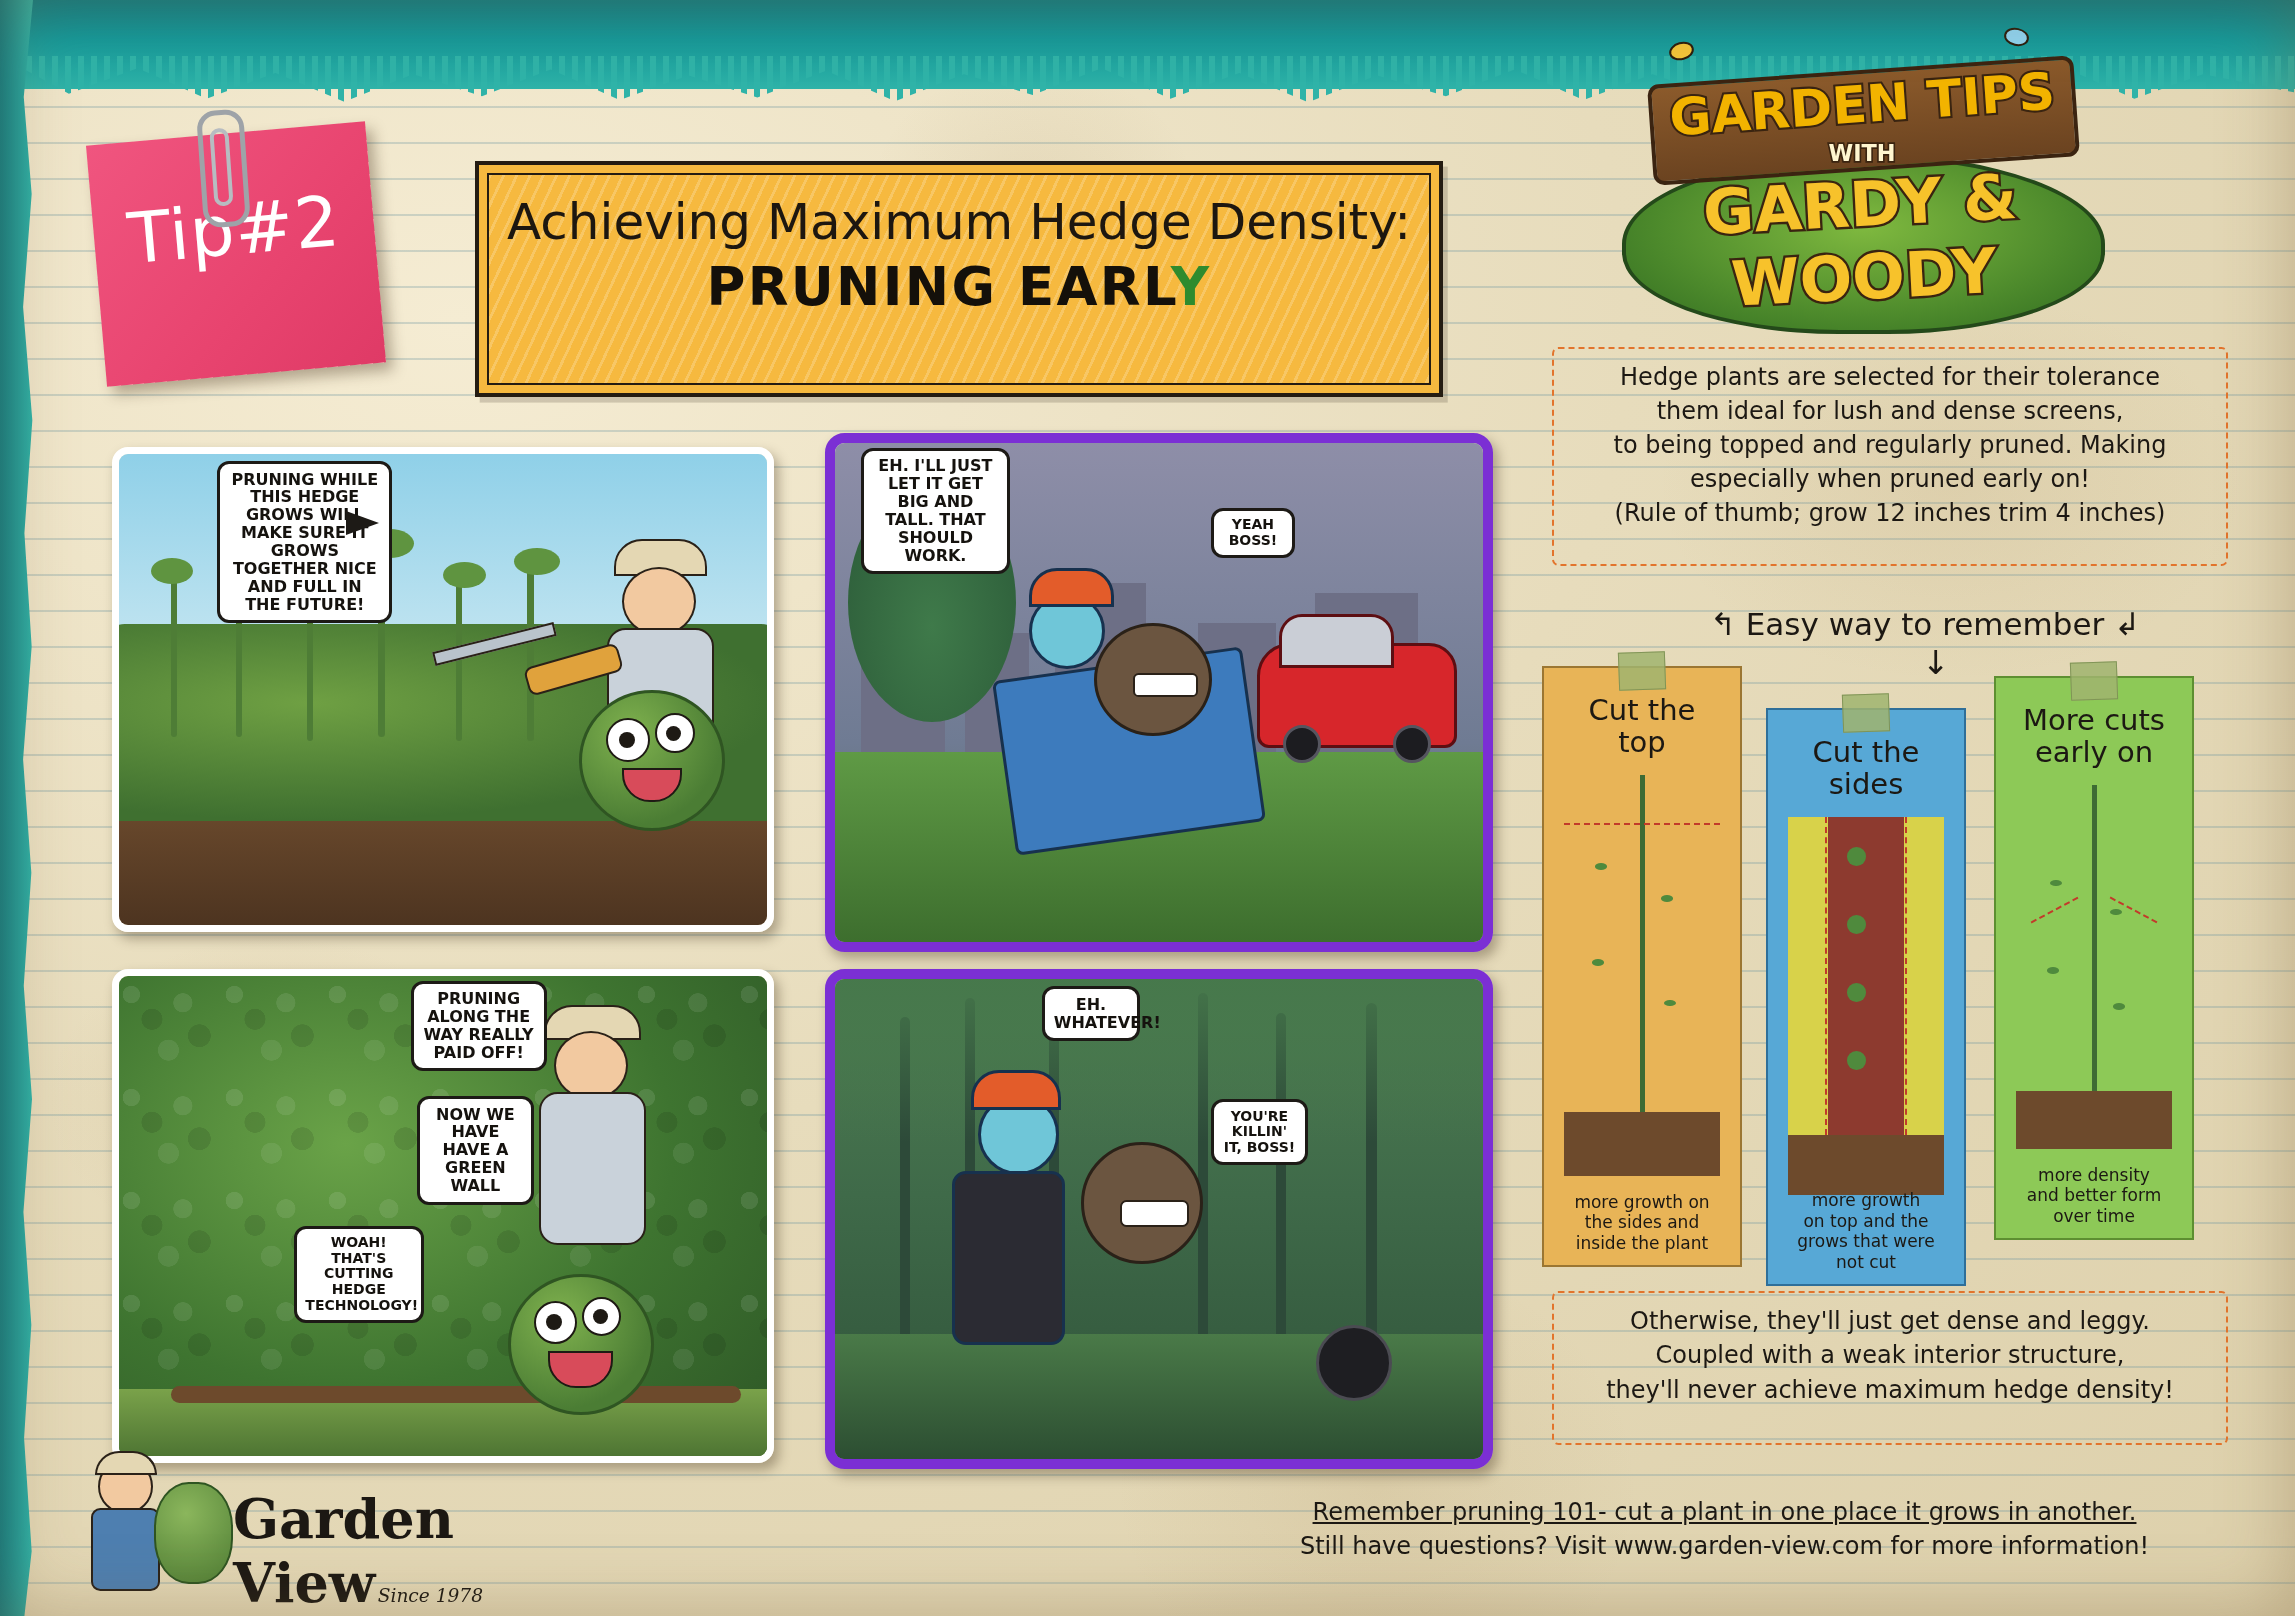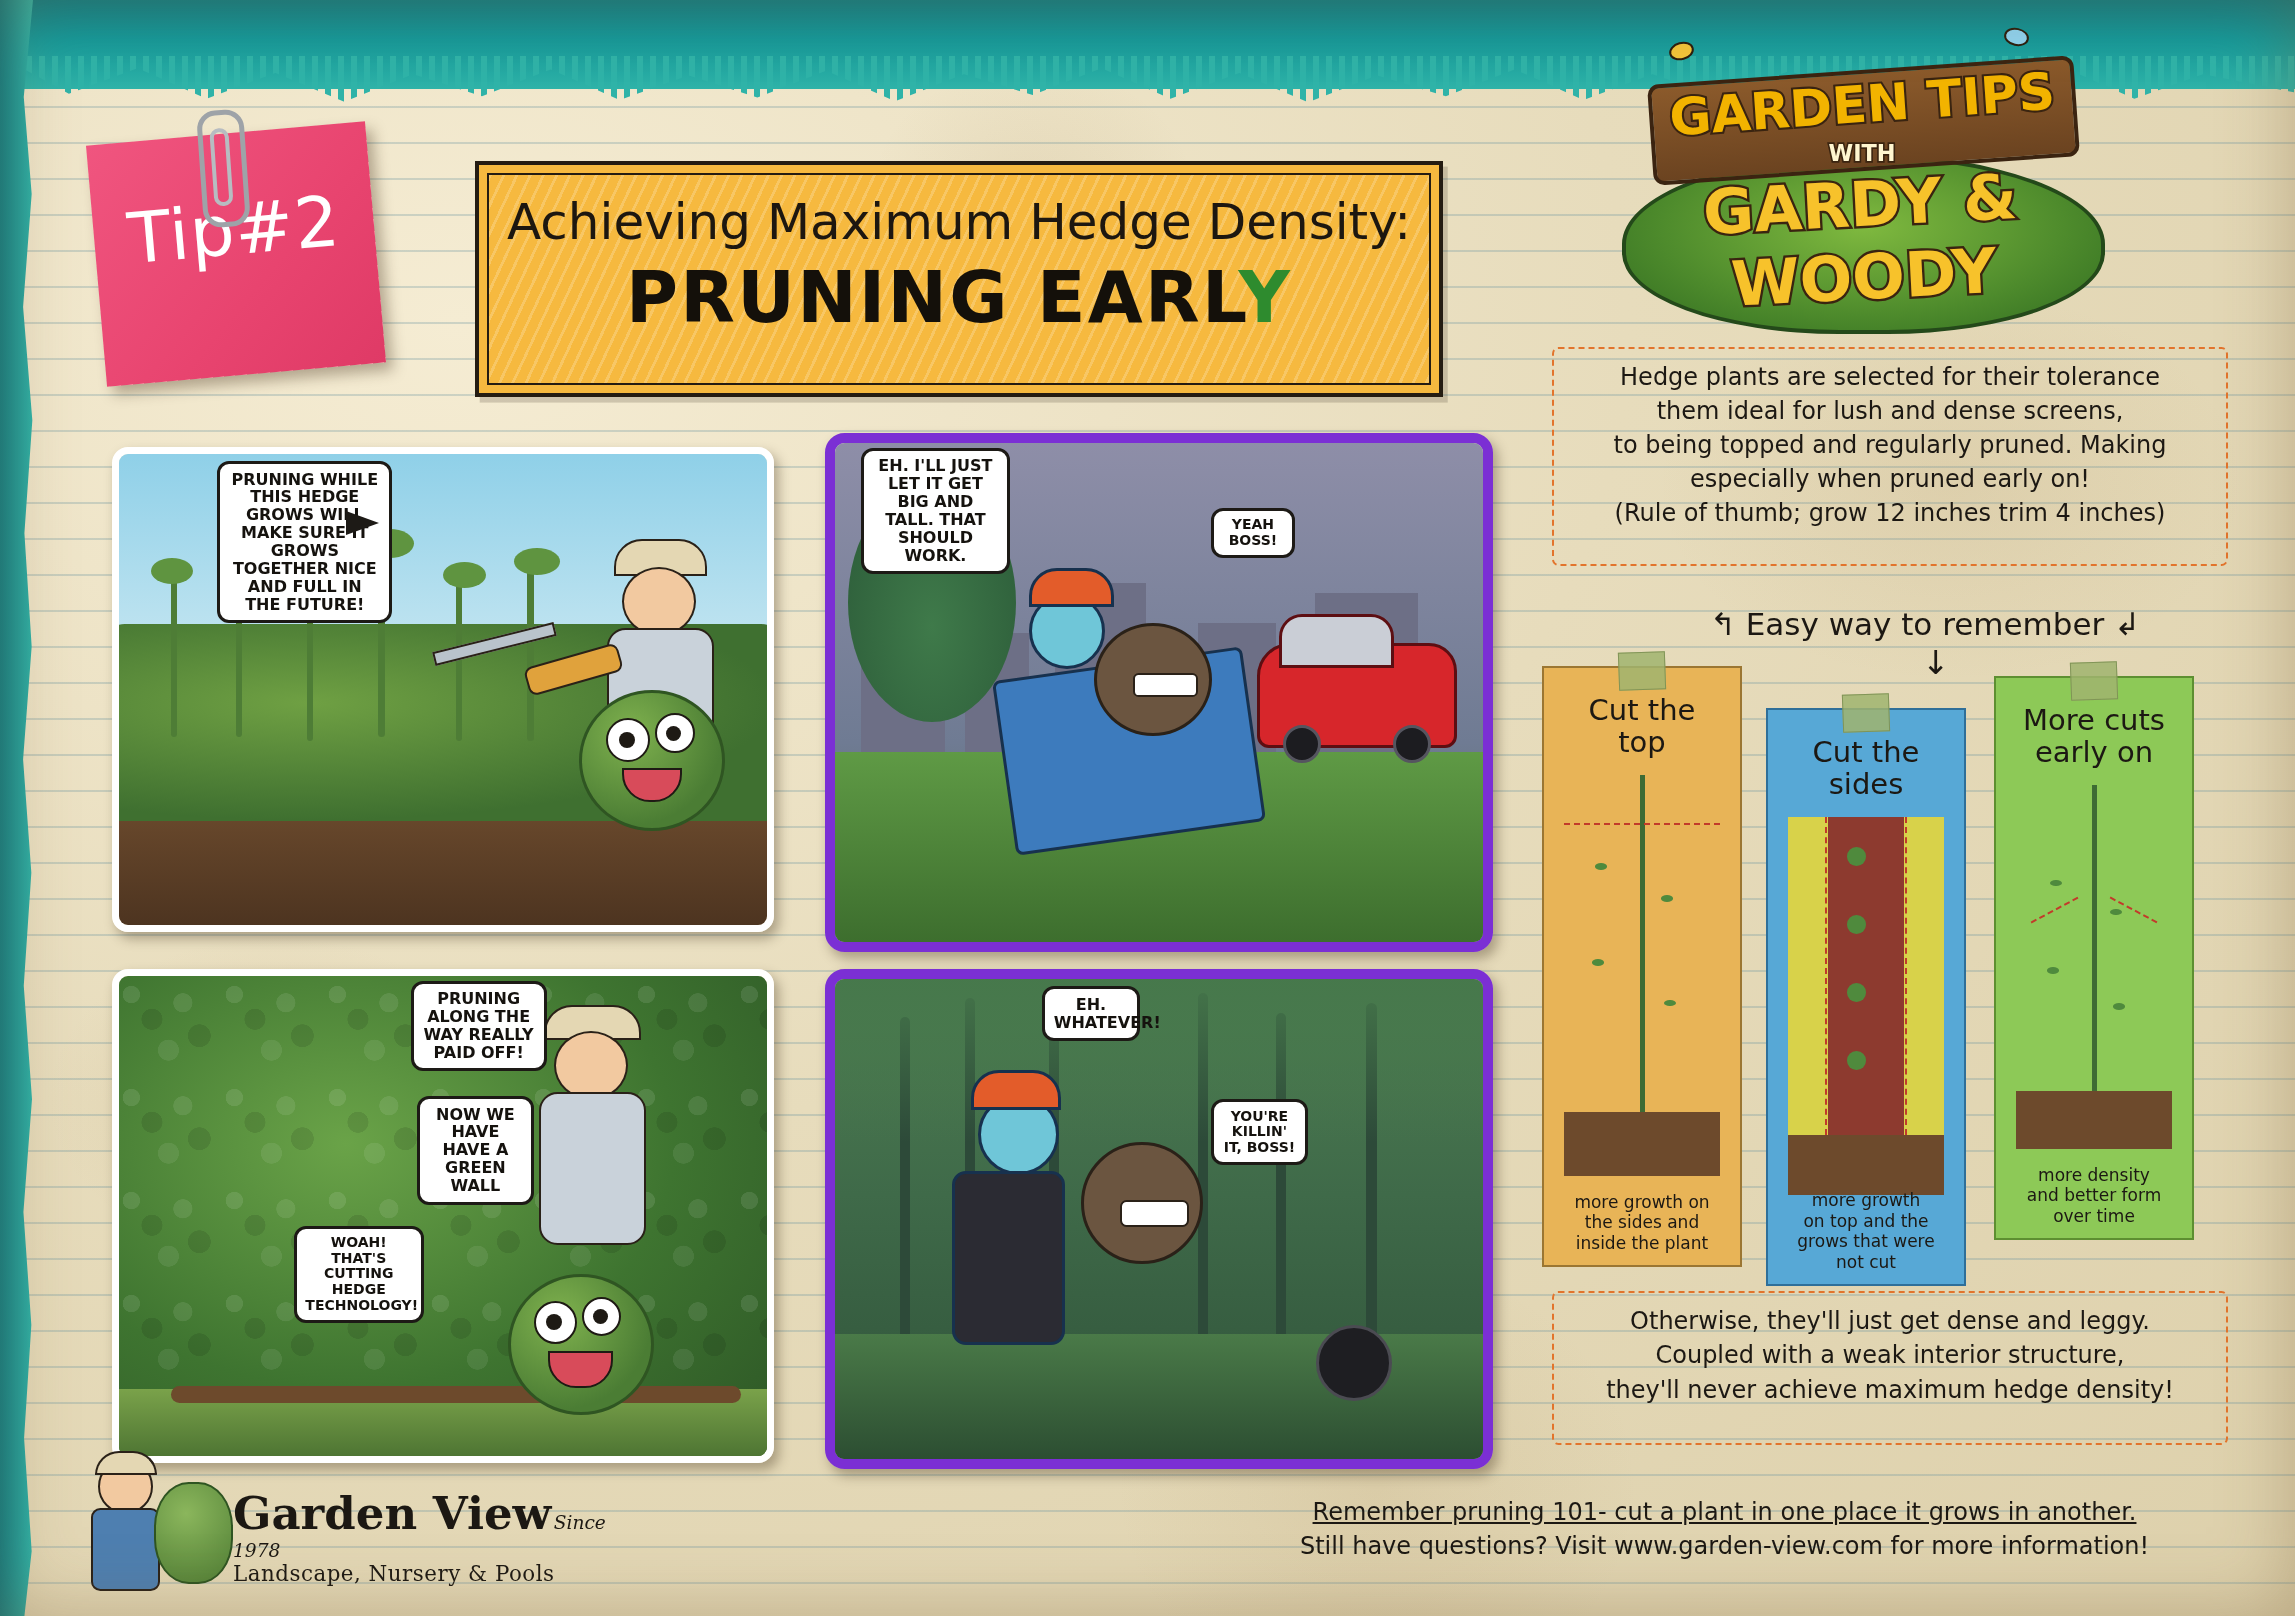--- a/index.html
+++ b/index.html
@@ -136,21 +136,21 @@
     left: 0; right: 0; top: 28px;
     text-align: center;
     font-size: 50px;
     color: #1d1710;
     font-family: "DejaVu Sans", sans-serif;
   }
   .title-line2 {
     position: absolute;
     left: 0; right: 0; top: 91px;
     text-align: center;
-    font-size: 71px;
+    font-size: 53px;
     font-weight: bold;
     letter-spacing: 2.3px;
     color: #14100a;
     font-family: "DejaVu Sans", sans-serif;
   }
   .title-line2 .green { color: #2e8b2e; }
 
   
   .logo {
     left: 1594px; top: 14px;
@@ -341,21 +341,21 @@
   .mini-stem { position:absolute; left:49%; top:0; bottom:16%; width:4.7px; background:#3e6b34; }
   .mini-leaf { position:absolute; width:12px; height:6.5px; background:#4f8a3d; border-radius:50%; }
 
   .c1 { left: 1542px; top: 666px; width: 200px; height: 601px; background:#e8b457; border-color:#9b7632; }
   .c2 { left: 1766px; top: 708px; width: 200px; height: 578px; background:#57a8d6; border-color:#2f6f99; }
   .c3 { left: 1994px; top: 676px; width: 200px; height: 564px; background:#8dc957; border-color:#5d8f31; }
 
   
   .footer-logo { left: 233px; top: 1487px; width: 373px; }
   .gv-name {
-    font-size: 45px; font-weight: bold; color: #1c1813;
+    font-size: 54px; font-weight: bold; color: #1c1813;
     font-family: "DejaVu Serif", serif;
   }
   .gv-since { font-size: 18.6px; font-style: italic; color:#1c1813; font-family:"DejaVu Serif", serif; }
   .gv-sub { font-size: 21.4px; color: #1c1813; font-family:"DejaVu Serif", serif; letter-spacing: 0.5px; }
   .footer-text {
     left: 1212px; top: 1496px; width: 1025px;
     text-align: center; font-size: 24px; color: #1c1813;
     font-family: "DejaVu Sans", sans-serif; line-height: 1.4;
   }
   .footer-text .underline { text-decoration: underline; }

